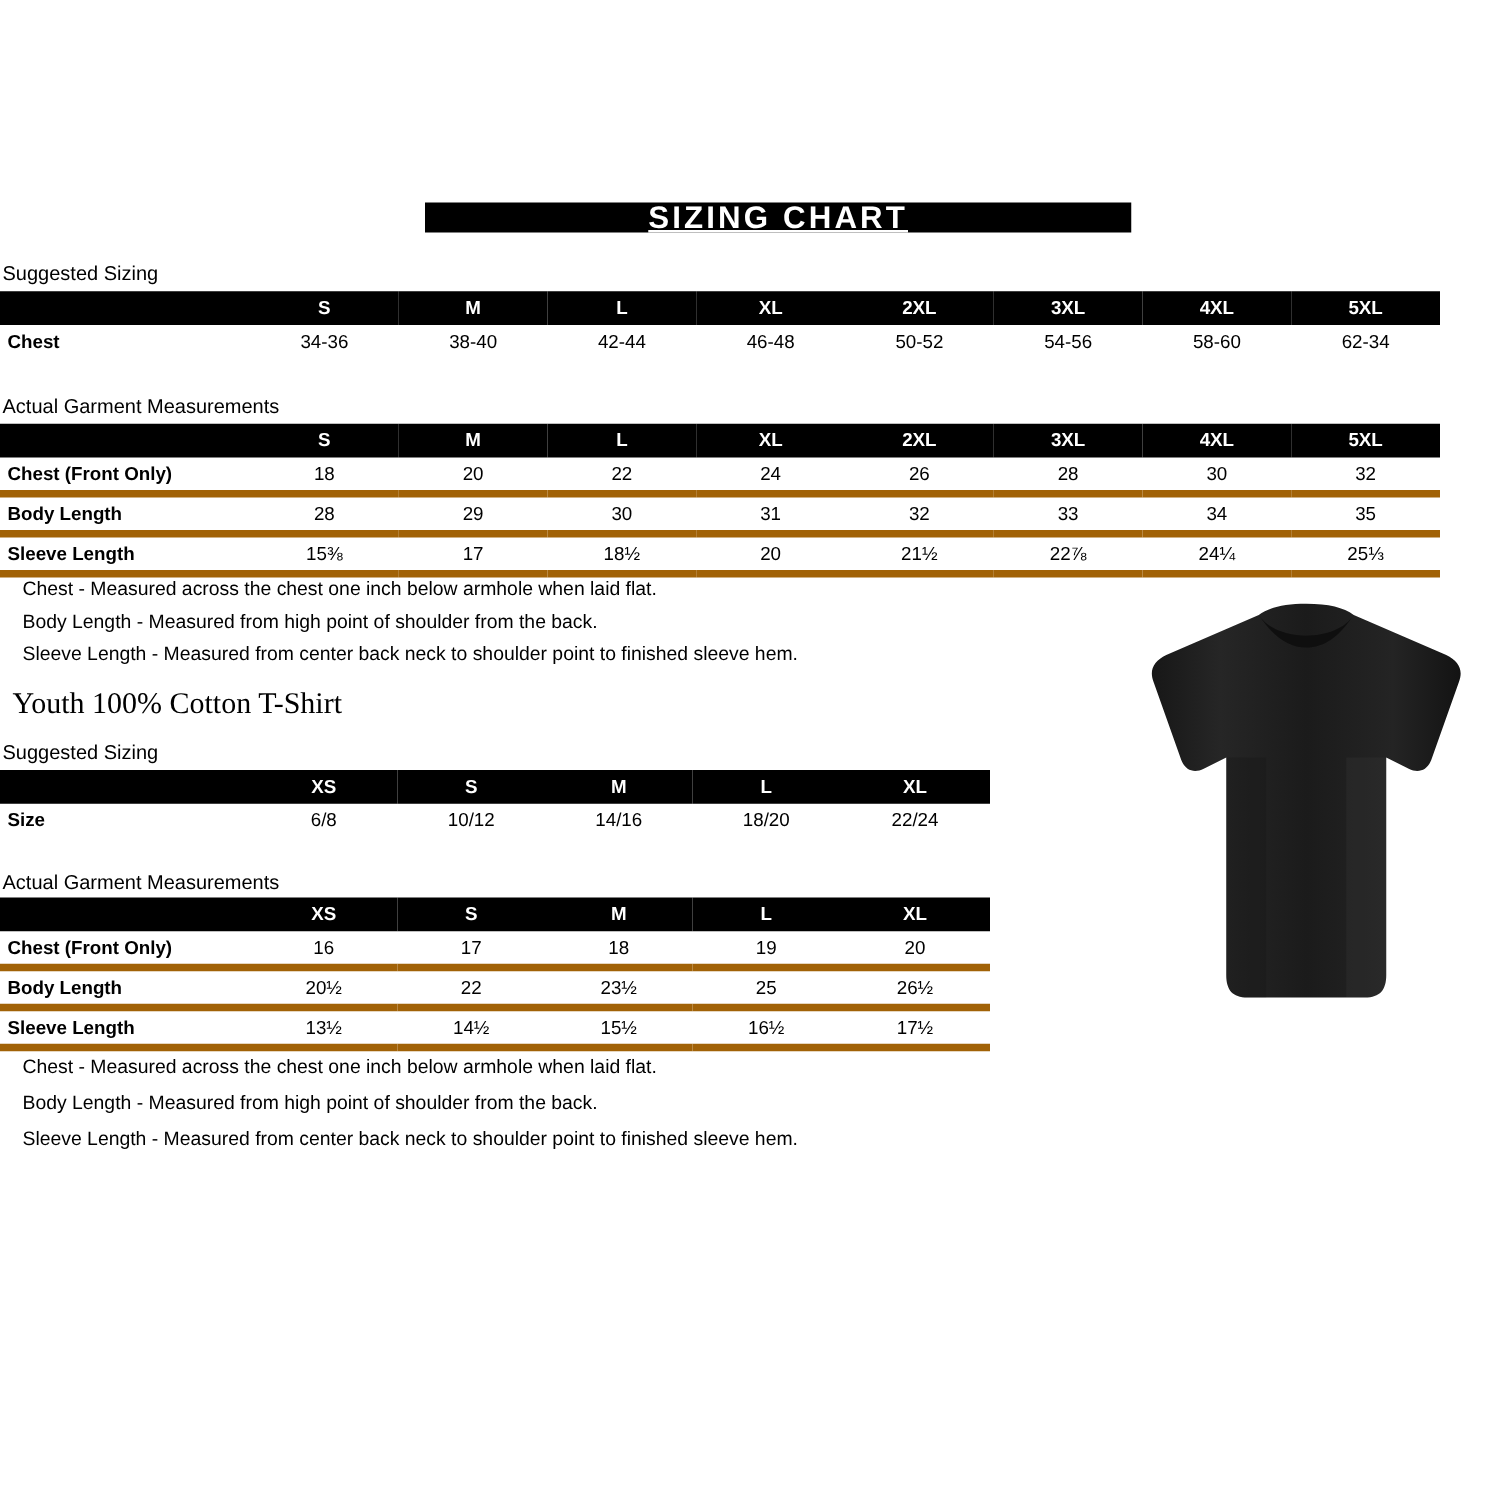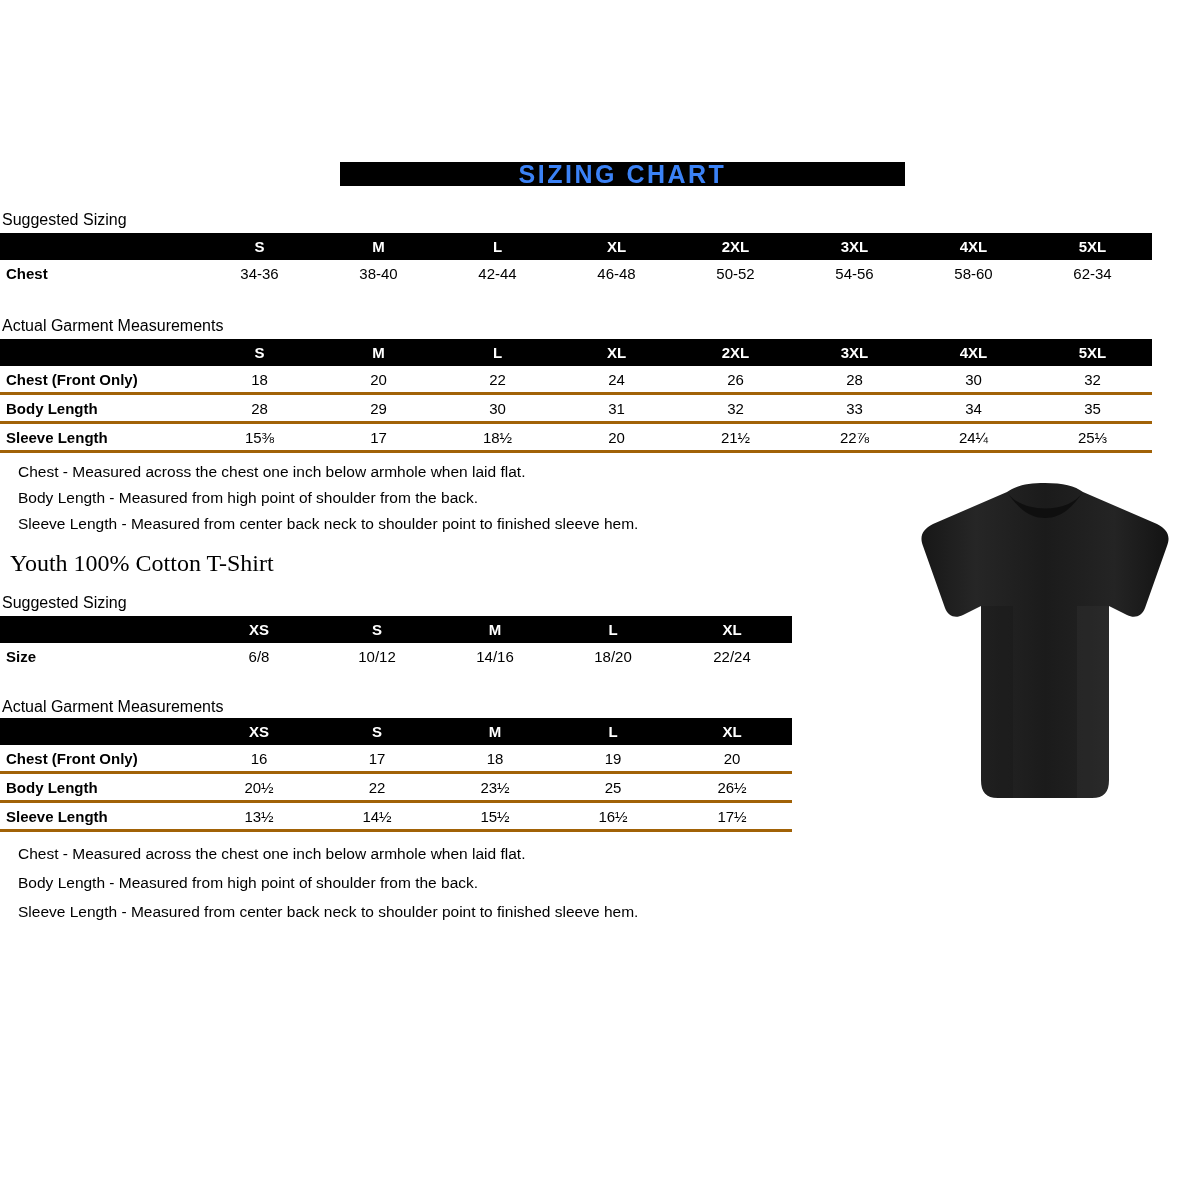--- a/index.html
+++ b/index.html
@@ -34,24 +34,25 @@
     letter-spacing: 0.2px;
     white-space: nowrap;
   }
   .sizing-chart-banner {
     position: absolute;
     left: 340px;
     top: 162px;
     width: 565px;
     height: 24px;
     background: #000000;
-    color: #3b82f6;
+    color: #ffffff;
     display: flex;
     align-items: center;
     justify-content: center;
+    text-decoration: underline;
   }
   .sizing-chart-banner span {
     font-size: 25px;
     font-weight: bold;
     letter-spacing: 2.5px;
   }
 
   .sub-label {
     position: absolute;
     left: 2px;
@@ -84,21 +85,21 @@
   table.chart thead th.blank {
     background: #000000;
   }
   table.chart td.rowlabel {
     text-align: left;
     padding-left: 6px;
     font-weight: bold;
     font-size: 15px;
   }
   table.chart tbody tr.ruled td {
-    border-bottom: 3px solid #a16207;
+    border-bottom: 6px solid #a16207;
   }
 
   
   .note {
     position: absolute;
     font-size: 15.5px;
     left: 18px;
     white-space: nowrap;
   }
 

